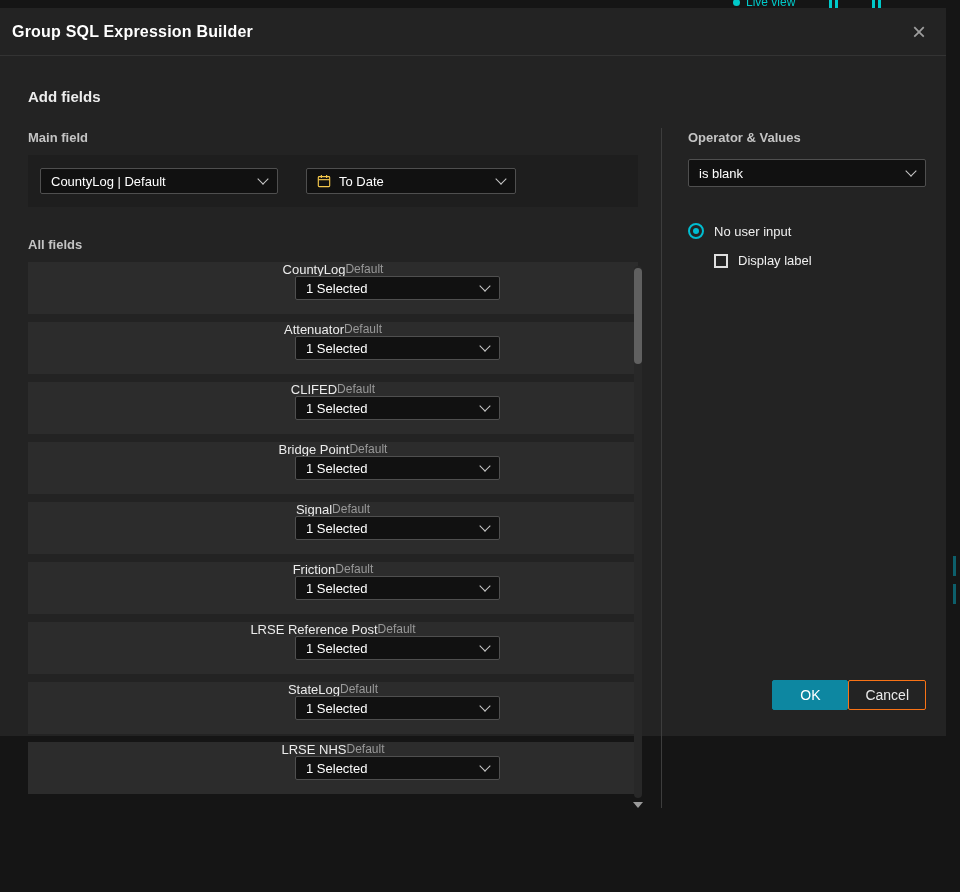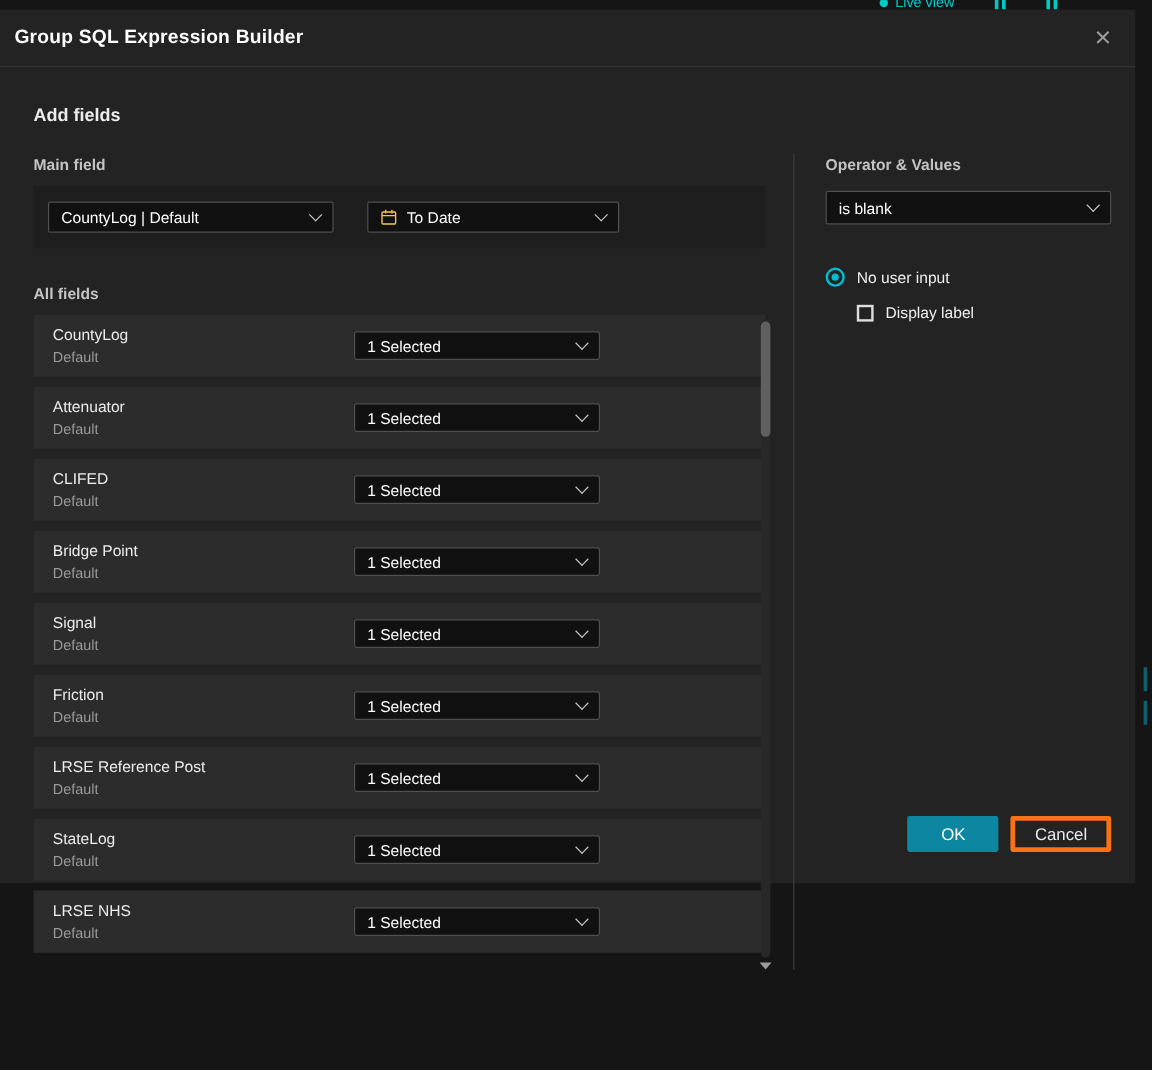--- a/index.html
+++ b/index.html
@@ -71,21 +71,21 @@
     transform:rotate(45deg);
   }
   .main-field-select { width:238px; height:26px; }
   .date-select { width:210px; height:26px; }
   .cal-icon { flex:none; margin-right:8px; display:flex; align-items:center; }
 
   .field-list { width:610px; }
   .field-row {
     position:relative; height:52px; background:#2c2c2c; margin-bottom:8px;
     padding:0 16px; box-sizing:border-box;
-    display:flex; flex-direction:column; justify-content:center;
+    display:flex; flex-direction:row; justify-content:center;
   }
   .field-name { font-size:13px; color:#ececec; margin-bottom:5px; }
   .field-sub { font-size:12px; color:#999999; }
   .row-select { position:absolute; left:267px; top:14px; width:205px; height:24px; }
 
   
   .scrollbar {
     position:absolute; left:634px; top:258px; width:8px; height:532px;
     background:#282828; border-radius:4px;
   }
@@ -114,28 +114,28 @@
   .radio-dot { width:6px; height:6px; border-radius:50%; background:#00bdd1; }
   .radio-label, .check-label { font-size:13px; color:#f0f0f0; }
 
   .check-row { display:flex; align-items:center; gap:10px; margin-top:14px; margin-left:26px; }
   .checkbox {
     width:14px; height:14px; flex:none; box-sizing:border-box;
     border:2px solid #dfdfdf; background:transparent; cursor:pointer;
   }
 
   
-  .footer { position:absolute; right:20px; bottom:26px; display:flex; gap:10px; }
+  .footer { position:absolute; right:20px; bottom:26px; display:flex; }
   .btn {
     height:30px; min-width:76px; border-radius:2px; font-size:14px;
     display:flex; align-items:center; justify-content:center;
     padding:0 16px; cursor:pointer; font-family:inherit; box-sizing:border-box;
   }
   .btn-ok { background:#0d87a1; color:#ffffff; border:1px solid #0d87a1; }
-  .btn-cancel { background:transparent; color:#eaeaea; border:4px solid #f97316; }
+  .btn-cancel { background:transparent; color:#eaeaea; border:1px solid #f97316; }
 </style>
 </head>
 <body>
 
 <div class="backdrop-top">
   <div class="backdrop-inner">
     <span class="lv">
       <span class="lv-dot"></span>
       <span>Live view</span>
     </span>

